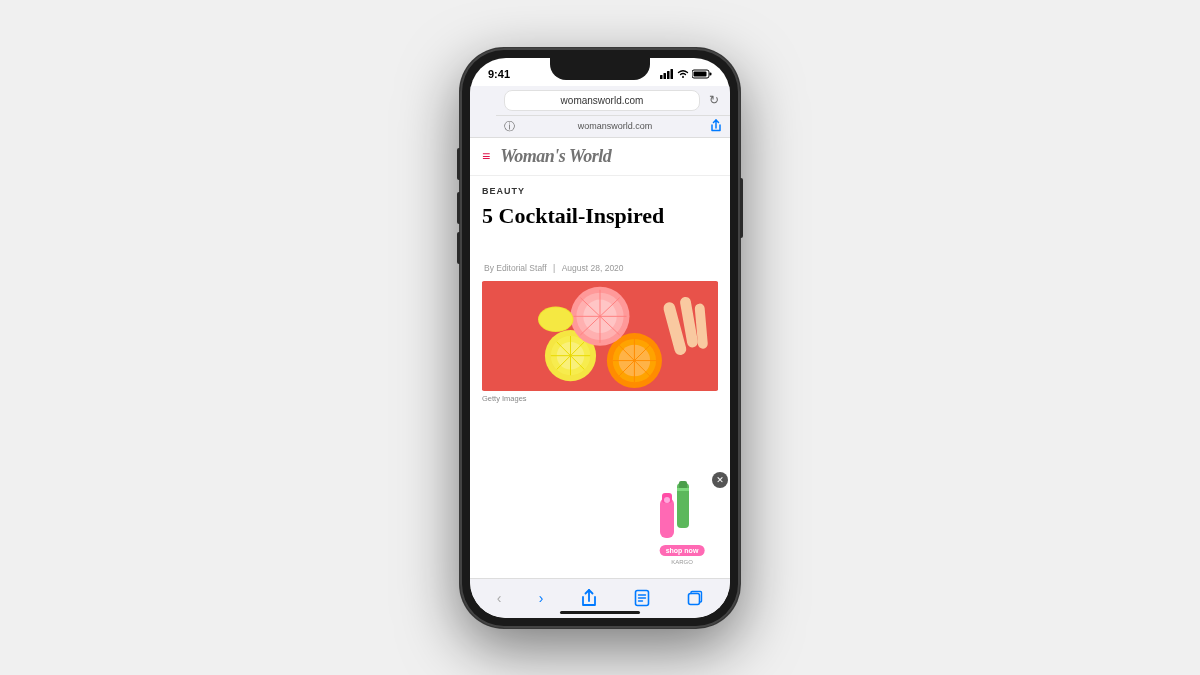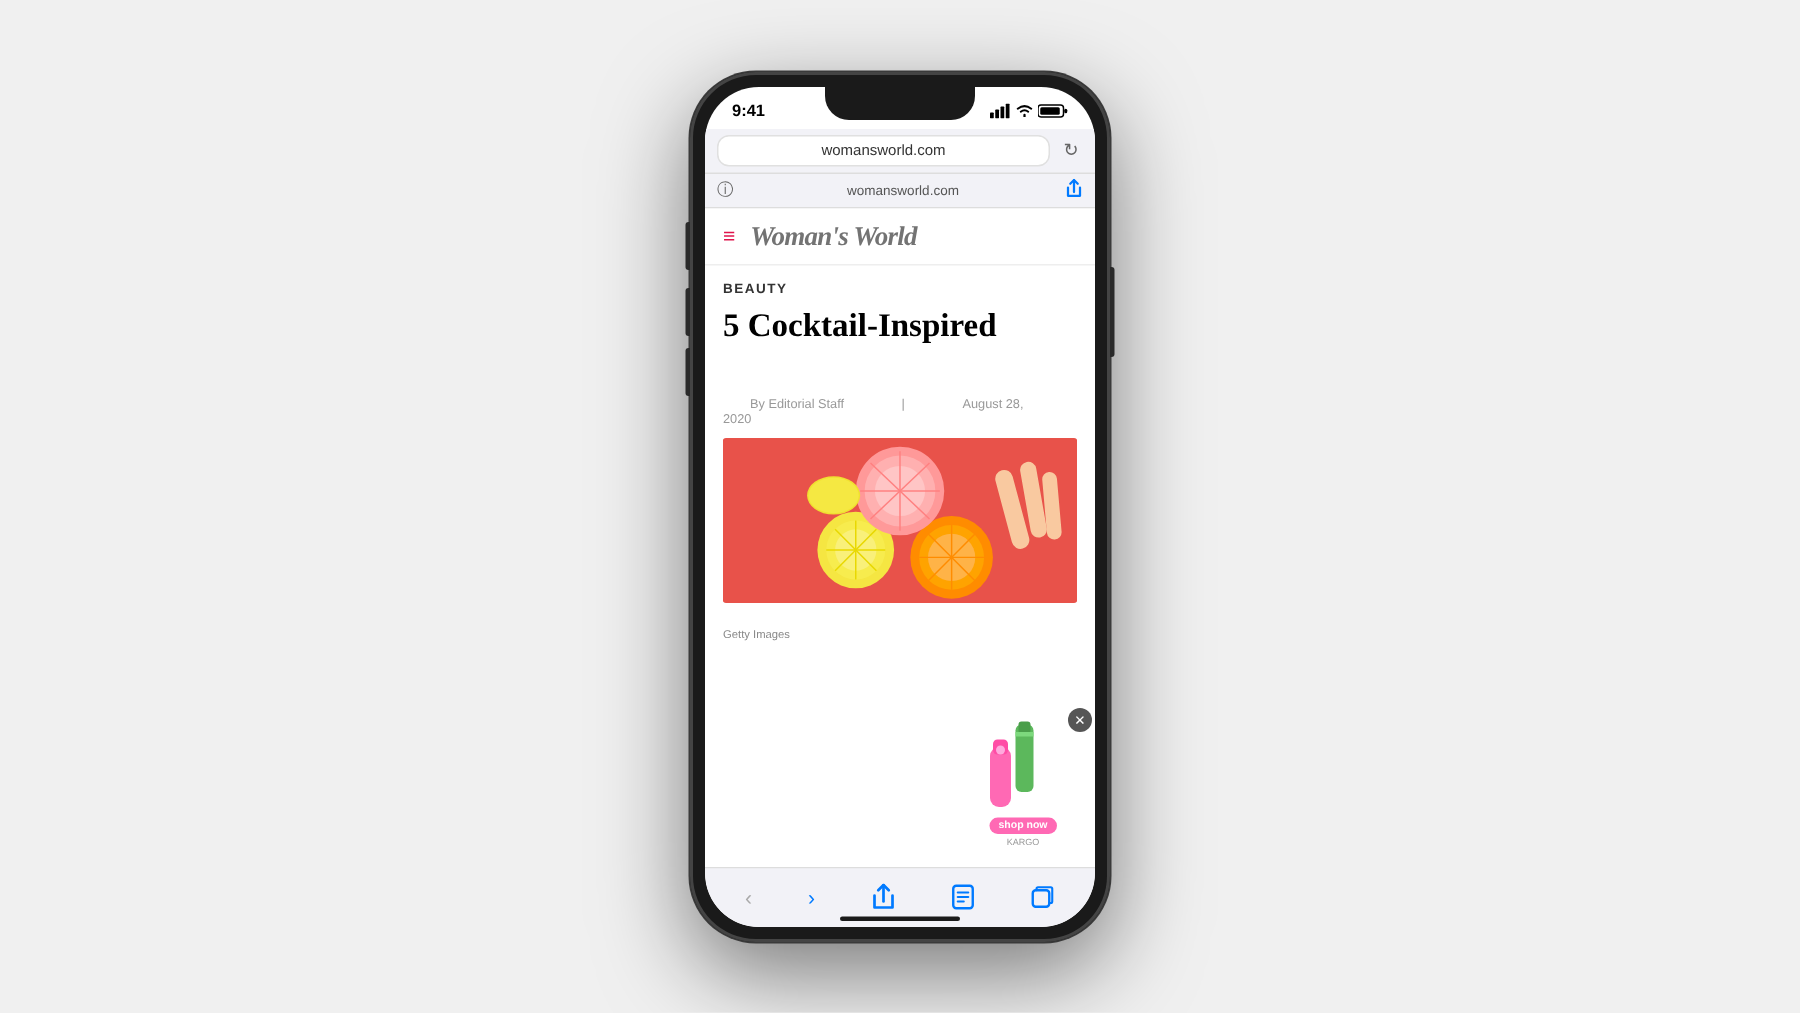--- a/index.html
+++ b/index.html
@@ -102,20 +102,21 @@
       display: flex;
       align-items: center;
       gap: 3px;
       font-size: 9px;
     }
 
     
     .browser-chrome {
       background: #f2f2f7;
       border-bottom: 1px solid #ddd;
+      padding-left: 26px;
     }
 
     .url-bar-outer {
       padding: 4px 8px;
       display: flex;
       align-items: center;
       gap: 6px;
     }
 
     .url-bar {
@@ -219,21 +220,21 @@
     }
 
     .article-meta {
       font-size: 8.5px;
       color: #666;
       margin-bottom: 8px;
     }
 
     .article-meta span {
       color: #999;
-      margin: 0 18px;
+      margin: 0 2px;
     }
 
     
     .hero-image-container {
       margin-bottom: 6px;
       position: relative;
     }
 
     .hero-image {
       width: 100%;
@@ -243,21 +244,21 @@
       overflow: hidden;
       display: flex;
       align-items: center;
       justify-content: center;
       position: relative;
     }
 
     .image-caption {
       font-size: 7.5px;
       color: #888;
-      margin-top: 16px;
+      margin-top: 3px;
     }
 
     
     .article-text {
       font-size: 10.5px;
       line-height: 1.6;
       color: #222;
       position: relative;
     }
 

